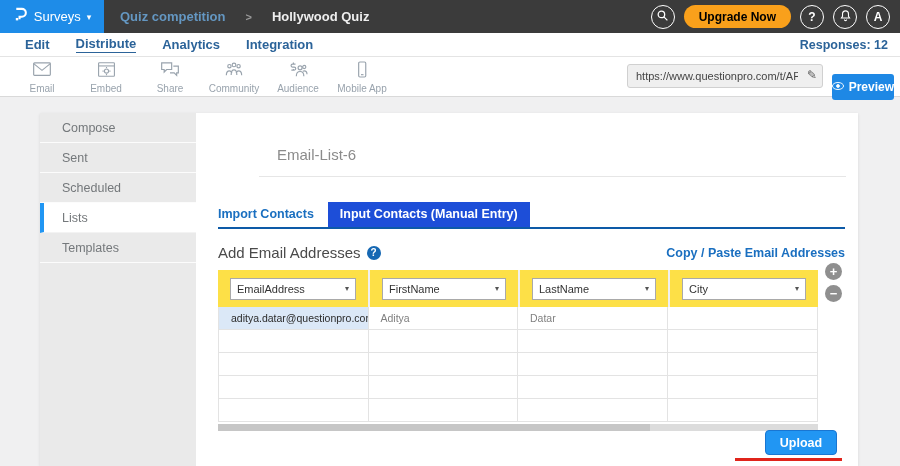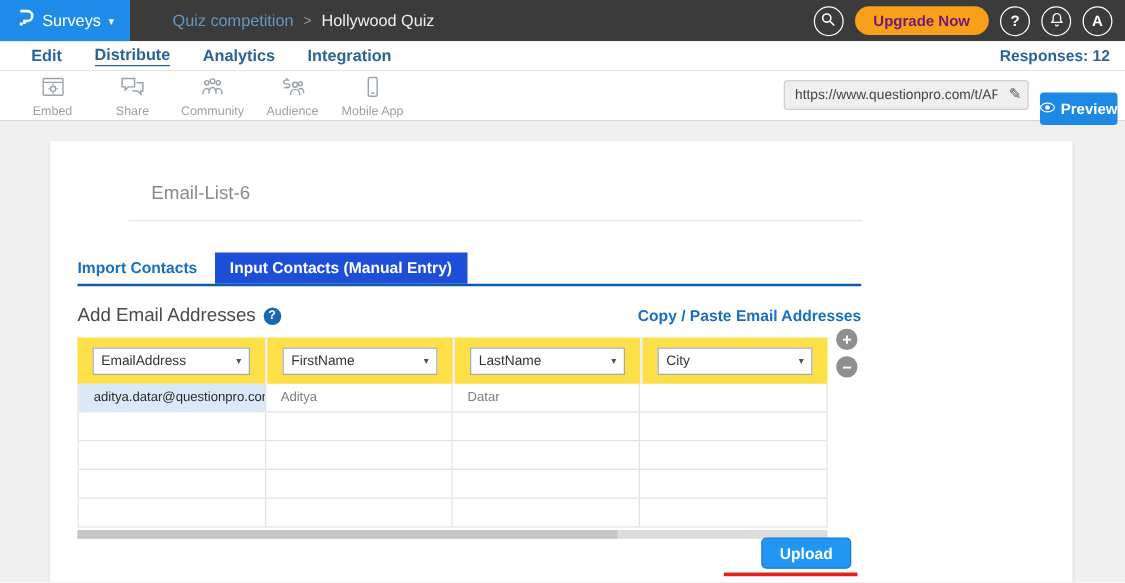--- a/index.html
+++ b/index.html
@@ -6,27 +6,27 @@
   html,body { width:900px; height:466px; }
   body {
     font-family:"Liberation Sans","DejaVu Sans",sans-serif;
     background:#f0f0f1; position:relative; overflow:hidden;
   }
   
   .topbar { position:absolute; top:0; left:0; width:900px; height:33px; background:#3b3b3b; display:flex; align-items:center; }
   .logo-area { width:104px; height:33px; background:#1e8ce8; display:flex; align-items:center; justify-content:center; gap:6px; cursor:pointer; }
   .logo-area .product { color:#ffffff; font-size:13px; }
   .logo-area .caret { color:#fff; font-size:9px; margin-top:1px; }
-  .breadcrumb { margin-left:34px; font-size:13px; display:flex; gap:8px; align-items:center; }
+  .breadcrumb { margin-left:16px; font-size:13px; display:flex; gap:20px; align-items:center;font-weight:bold; }
   .bc-parent { color:#6497c2; }
   .bc-sep { color:#9a9a9a; font-size:11px; }
   .bc-current { color:#eeeeee; }
   .topbar-right { margin-left:auto; display:flex; align-items:center; gap:9px; padding-right:10px; }
   .circle-btn { width:24px; height:24px; border:1.5px solid #fff; border-radius:50%; display:flex; align-items:center; justify-content:center; color:#fff; font-size:12px; font-weight:bold; cursor:pointer; background:transparent; }
-  .upgrade-btn { height:23px; background:#f9a01b; border:none; border-radius:12px; color:#701a75; font-weight:bold; font-size:12px; padding:0 15px; cursor:pointer; font-family:inherit; }
+  .upgrade-btn { height:23px; background:#f9a01b; border:none; border-radius:12px; color:#000000; font-weight:bold; font-size:12px; padding:0 15px; cursor:pointer; font-family:inherit; }
   
   .navbar { position:absolute; top:33px; left:0; width:900px; height:24px; background:#fff; border-bottom:1px solid #e4e4e4; display:flex; align-items:center; }
   .nav-link { margin-left:26px; font-size:13px; color:#2b6399; font-weight:bold; text-decoration:none; cursor:pointer; }
   .nav-link:first-child { margin-left:25px; }
   .nav-link.active { border-bottom:1px solid #2b6399; padding-bottom:1px; }
   .responses { margin-left:auto; margin-right:12px; font-size:12.5px; color:#2b6399; font-weight:bold; }
   
   .toolbar { position:absolute; top:57px; left:0; width:900px; height:40px; background:#fff; border-bottom:1px solid #d9d9d9; display:flex; align-items:center; }
   .tool-item { width:64px; display:flex; flex-direction:column; align-items:center; gap:1px; cursor:pointer; margin-top:2px; }
   .tool-item:first-child { margin-left:10px; }
@@ -120,20 +120,29 @@
   <a class="nav-link">Edit</a>
   <a class="nav-link active">Distribute</a>
   <a class="nav-link">Analytics</a>
   <a class="nav-link">Integration</a>
   <span class="responses">Responses: 12</span>
 </div>
 
 <div class="toolbar">
   <div class="tool-item">
     <span>
+      <svg width="20" height="17" viewBox="0 0 24 20">
+          <rect x="2" y="2" width="20" height="15" rx="1"></rect>
+          <path d="M2 3l10 8L22 3"></path>
+        </svg>
+    </span>
+    <span class="tool-label">Email</span>
+  </div>
+  <div class="tool-item">
+    <span>
       <svg width="19" height="17" viewBox="0 0 24 20">
           <rect x="2" y="1.5" width="20" height="17" rx="1"></rect>
           <path d="M2 5.5h20"></path>
           <circle cx="12" cy="12" r="2.6"></circle>
           <path d="M12 8.2v-1.4M12 17.2v-1.4M8.4 12H7M17 12h-1.4"></path>
         </svg>
     </span>
     <span class="tool-label">Embed</span>
   </div>
   <div class="tool-item">
@@ -189,20 +198,27 @@
       <svg width="14" height="12" viewBox="0 0 24 18">
           <ellipse cx="12" cy="9" rx="9.5" ry="6"></ellipse>
           <circle cx="12" cy="9" r="2.4" fill="#fff"></circle>
         </svg>
     </span>
     <span>Preview</span>
   </button>
 </div>
 
 <div class="card">
+  <div class="sidebar">
+    <div class="side-item">Compose</div>
+    <div class="side-item">Sent</div>
+    <div class="side-item">Scheduled</div>
+    <div class="side-item active">Lists</div>
+    <div class="side-item">Templates</div>
+  </div>
 
   <div class="main">
     <div class="list-title">Email-List-6</div>
     <hr class="title-divider">
 
     <div class="tabs">
       <div class="tab">Import Contacts</div>
       <div class="tab active">Input Contacts (Manual Entry)</div>
     </div>
 

